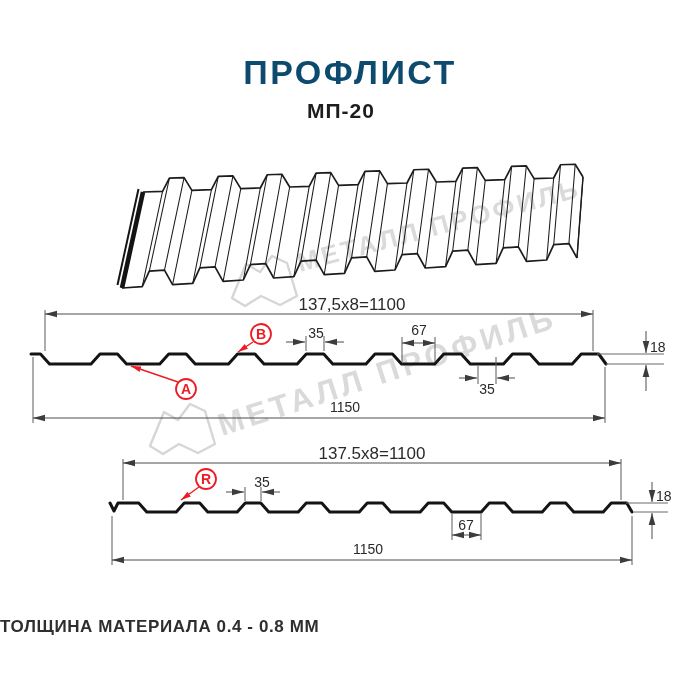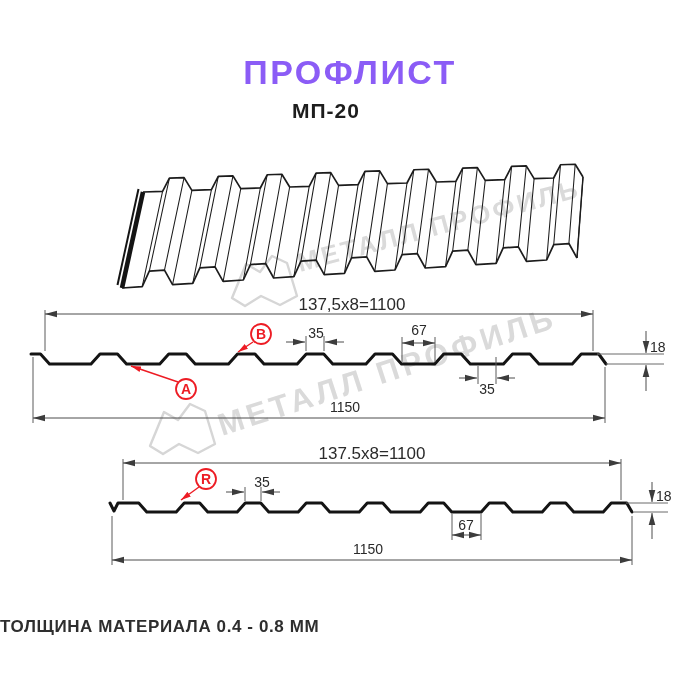--- a/index.html
+++ b/index.html
@@ -2,25 +2,25 @@
 <html><head>
 <meta charset="utf-8">
 <style>
   html,body{margin:0;padding:0;}
   body{
     width:700px;height:700px;position:relative;overflow:hidden;
     background:#ffffff;font-family:"Liberation Sans",sans-serif;
   }
   .title{
     position:absolute;top:53px;left:0;width:700px;text-align:center;
-    font-size:34px;font-weight:800;letter-spacing:2.5px;color:#8b5cf6;
+    font-size:34px;font-weight:800;letter-spacing:2.5px;color:#0c4a6e;
   }
   .subtitle{
     position:absolute;top:99px;left:0;width:652px;text-align:center;
-    font-size:21px;font-weight:700;letter-spacing:1px;color:#1d1d1d;
+    font-size:21px;font-weight:700;letter-spacing:1px;color:#1d1d1d;padding-left:15px;
   }
   .footer{
     position:absolute;top:617px;left:0;width:700px;text-align:left;
     font-size:17px;font-weight:700;letter-spacing:.6px;color:#2e2e2e;
   }
   svg{position:absolute;top:0;left:0;}
   svg text{font-family:"Liberation Sans",sans-serif;fill:#2a2a2a;}
   .dim{font-size:14px;}
   .dimBig{font-size:17px;}
   .ptLabel{font-size:14px;font-weight:700;fill:#ed1c24;}

